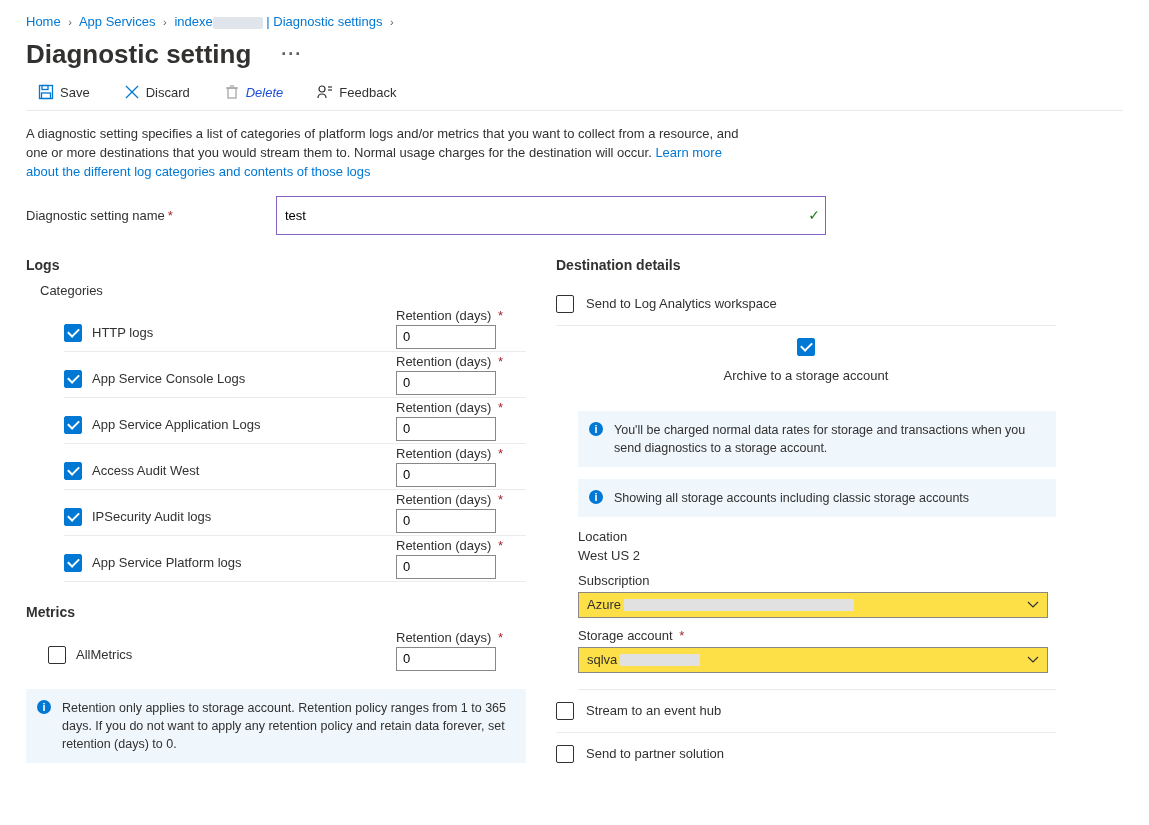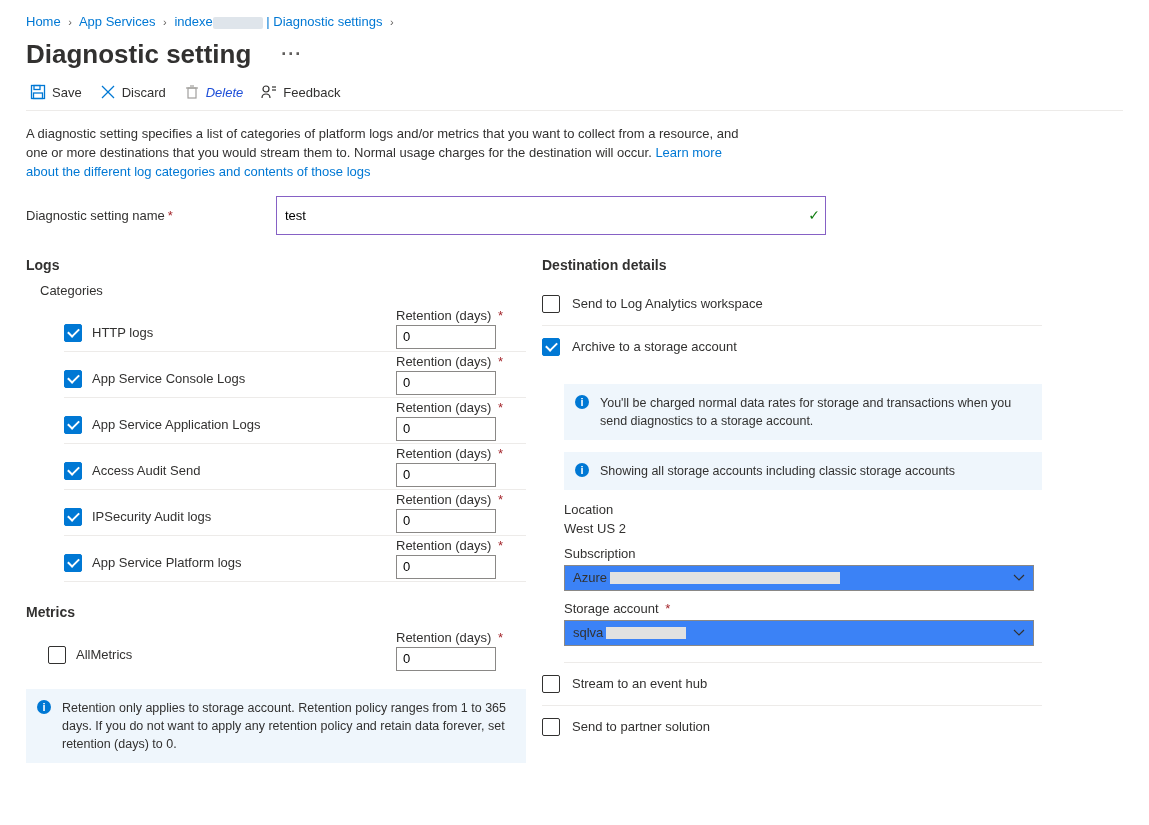--- a/index.html
+++ b/index.html
@@ -14,36 +14,36 @@
   }
   a { color: #0078d4; text-decoration: none; cursor: pointer; }
   .breadcrumb { font-size: 13px; color: #0078d4; margin-bottom: 10px; }
   .breadcrumb .sep { color: #605e5c; margin: 0 4px; font-size: 11px;}
   .redacted {
     display:inline-block; vertical-align:middle;
     background:#dfe5eb; height:12px; border-radius:2px;
   }
   h1 { font-size: 26px; font-weight: 600; margin: 4px 0 10px 0; display:flex; align-items:center; gap:30px;}
   .ellipsis { font-size: 18px; color:#605e5c; letter-spacing:1px; cursor:pointer;}
-  .toolbar { display:flex; gap:18px; margin: 14px 0 10px 4px; align-items:flex-start;}
+  .toolbar { display:flex; gap:34px; margin: 14px 0 10px 12px; align-items:flex-start;}
   .tool-btn { display:flex; align-items:center; gap:6px; font-size:13px; cursor:pointer; color:#323130;}
   .tool-btn.disabled { color:#1d4ed8; cursor:default;font-style:italic;}
   .tool-btn svg { width:16px; height:16px; }
   hr { border:none; border-top:1px solid #edebe9; margin:6px 0 14px 0;}
   .intro { font-size:13px; line-height:1.45; max-width:720px;}
   .name-row { display:flex; align-items:center; margin:14px 0 22px 0;}
   .name-label { width:250px; font-size:13px;}
   .req { color:#a4262c; margin-left:3px;}
   .name-input-wrap { position:relative; width:550px;}
   .name-input {
     width:100%; padding:5px 26px 5px 8px; font-size:13px;
     border:1px solid #8661c5; outline:none; height:39px;
   }
   .check-mark { position:absolute; right:6px; top:50%; transform:translateY(-50%); color:#107c10; font-size:14px;}
-  .columns { display:flex; gap:16px;}
+  .columns { display:flex; gap:30px;}
   .col-left { width:500px;}
   .col-right { flex:1; max-width:500px;}
   .section-title { font-weight:600; font-size:14px; margin-bottom:10px;}
   .subsection { font-size:13px; margin:6px 0 8px 14px;}
   .log-row {
     display:flex; align-items:flex-start;
     border-bottom:1px solid #edebe9;
     padding: 2px 0;
     margin-left:38px;
   }
@@ -83,21 +83,21 @@
     border-bottom:1px solid #edebe9;
     padding:12px 0;
     text-align:right;
   }
   .dest-block { margin-left:22px; padding-bottom:6px; border-bottom:1px solid #edebe9;}
   .field-label { font-size:13px; margin:10px 0 4px 0;}
   .readonly-val { font-size:13px; margin-bottom:4px;}
   .select-wrap {
     position:relative; width:100%; max-width:470px;
     border:1px solid #8a8886; height:26px; display:flex; align-items:center;
-    padding:0 28px 0 8px; font-size:13px; background:#3b82f6; cursor:pointer;
+    padding:0 28px 0 8px; font-size:13px; background:#fde047; cursor:pointer;
   }
   .select-caret {
     position:absolute; right:8px; top:50%; transform:translateY(-50%);
     width:12px; height:12px;
   }
   .select-redact { display:inline-block; height:12px; background:#e1e1e1; margin-left:3px;}
 </style>
 </head>
 <body>
 
@@ -191,21 +191,21 @@
         <div class="log-row">
           <div class="log-left">
             <span class="checkbox checked"></span>
             <span>App Service Application Logs</span>
           </div>
           <div class="log-right"><div class="ret-label"><span>Retention (days)</span> <span class="req">*</span></div><input class="ret-input" value="0" style=""></div>
         </div>
         <div class="log-row">
           <div class="log-left">
             <span class="checkbox checked"></span>
-            <span>Access Audit Send</span>
+            <span>Access Audit West</span>
           </div>
           <div class="log-right"><div class="ret-label"><span>Retention (days)</span> <span class="req">*</span></div><input class="ret-input" value="0" style=""></div>
         </div>
         <div class="log-row">
           <div class="log-left">
             <span class="checkbox checked"></span>
             <span>IPSecurity Audit logs</span>
           </div>
           <div class="log-right"><div class="ret-label"><span>Retention (days)</span> <span class="req">*</span></div><input class="ret-input" value="0" style=""></div>
         </div>
@@ -242,21 +242,21 @@
   </div>
 
   <div class="col-right">
     <div class="section-title">Destination details</div>
 
     <div class="dest-row">
       <span class="checkbox"></span>
       <span>Send to Log Analytics workspace</span>
     </div>
 
-    <div class="dest-row" style="border-bottom:none;">
+    <div class="dest-row" style="border-bottom:none;flex-direction:column;">
       <span class="checkbox checked"></span>
       <span>Archive to a storage account</span>
     </div>
 
     <div class="dest-block">
       <div class="info-box inner">
         <svg class="info-icon" viewBox="0 0 16 16">
             <circle cx="8" cy="8" r="7" fill="#0078d4"></circle>
             <text x="8" y="12" text-anchor="middle" font-size="11" fill="#fff" font-family="Arial" font-weight="bold">i</text>
           </svg>

